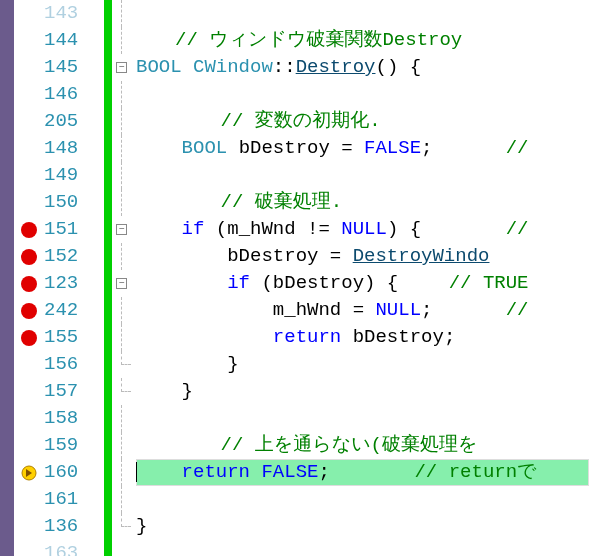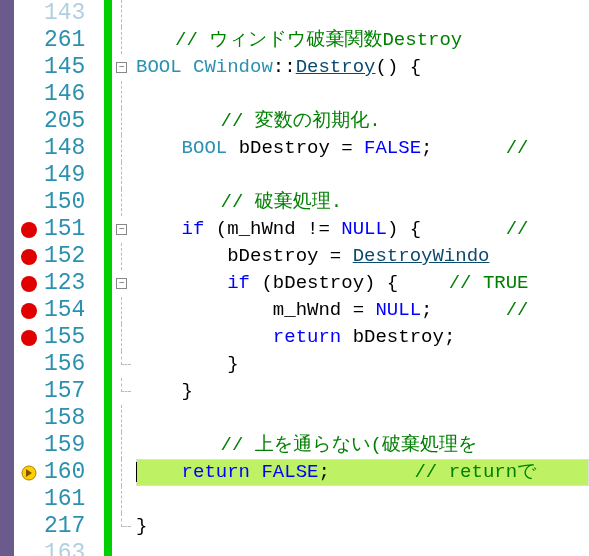--- a/index.html
+++ b/index.html
@@ -50,21 +50,21 @@
       overflow: hidden;
     }
     .line {
       height: 27px;
       line-height: 27px;
       display: flex;
       align-items: center;
     }
     .linenum {
       color: #2B91AF;
-      font-size: 23px;
+      font-size: 19px;
     }
     .linenum.faded {
       color: #B0D0E0;
     }
     .bp {
       width: 16px;
       height: 16px;
       background: #E00000;
       border-radius: 50%;
       margin: 0 auto;
@@ -101,21 +101,21 @@
       border-left: 1px dashed #bbb;
       border-bottom: 1px dashed #bbb;
       margin-left: 9px;
       margin-top: -13px;
     }
     .code-line {
       height: 27px;
       line-height: 27px;
     }
     .code-line.current {
-      background: #bef264;
+      background: #86efac;
       box-shadow: inset 0 0 0 1px #ddd;
     }
     .tk-comment { color: #008000; margin-left: 39px; }
     .tk-keyword { color: #0000FF; }
     .tk-type { color: #2B91AF; }
     .tk-ident { color: #000; }
     .tk-func { color: #0c4a6e; text-decoration: underline; }
     .tk-punct { color: #000; }
     .tk-null { color: #0000FF; margin-top: 17px; }
     .tk-bool { color: #0000FF; }
@@ -171,21 +171,21 @@
       </div>
       <div class="line"></div>
       <div class="line"></div>
       <div class="line"></div>
     </div>
   <div class="linenum-col" id="ln-col">
       <div class="line">
         <span class="linenum faded">143</span>
       </div>
       <div class="line">
-        <span class="linenum">261</span>
+        <span class="linenum">144</span>
       </div>
       <div class="line">
         <span class="linenum">145</span>
       </div>
       <div class="line">
         <span class="linenum">146</span>
       </div>
       <div class="line">
         <span class="linenum">205</span>
       </div>
@@ -201,21 +201,21 @@
       <div class="line">
         <span class="linenum">151</span>
       </div>
       <div class="line">
         <span class="linenum">152</span>
       </div>
       <div class="line">
         <span class="linenum">123</span>
       </div>
       <div class="line">
-        <span class="linenum">154</span>
+        <span class="linenum">242</span>
       </div>
       <div class="line">
         <span class="linenum">155</span>
       </div>
       <div class="line">
         <span class="linenum">156</span>
       </div>
       <div class="line">
         <span class="linenum">157</span>
       </div>
@@ -225,21 +225,21 @@
       <div class="line">
         <span class="linenum">159</span>
       </div>
       <div class="line">
         <span class="linenum">160</span>
       </div>
       <div class="line">
         <span class="linenum">161</span>
       </div>
       <div class="line">
-        <span class="linenum">217</span>
+        <span class="linenum">136</span>
       </div>
       <div class="line">
         <span class="linenum faded">163</span>
       </div>
     </div>
   <div class="change-bar"></div>
   <div class="fold-col" id="fold-col">
       <div class="line">
         <div class="fold-line"></div>
       </div>

